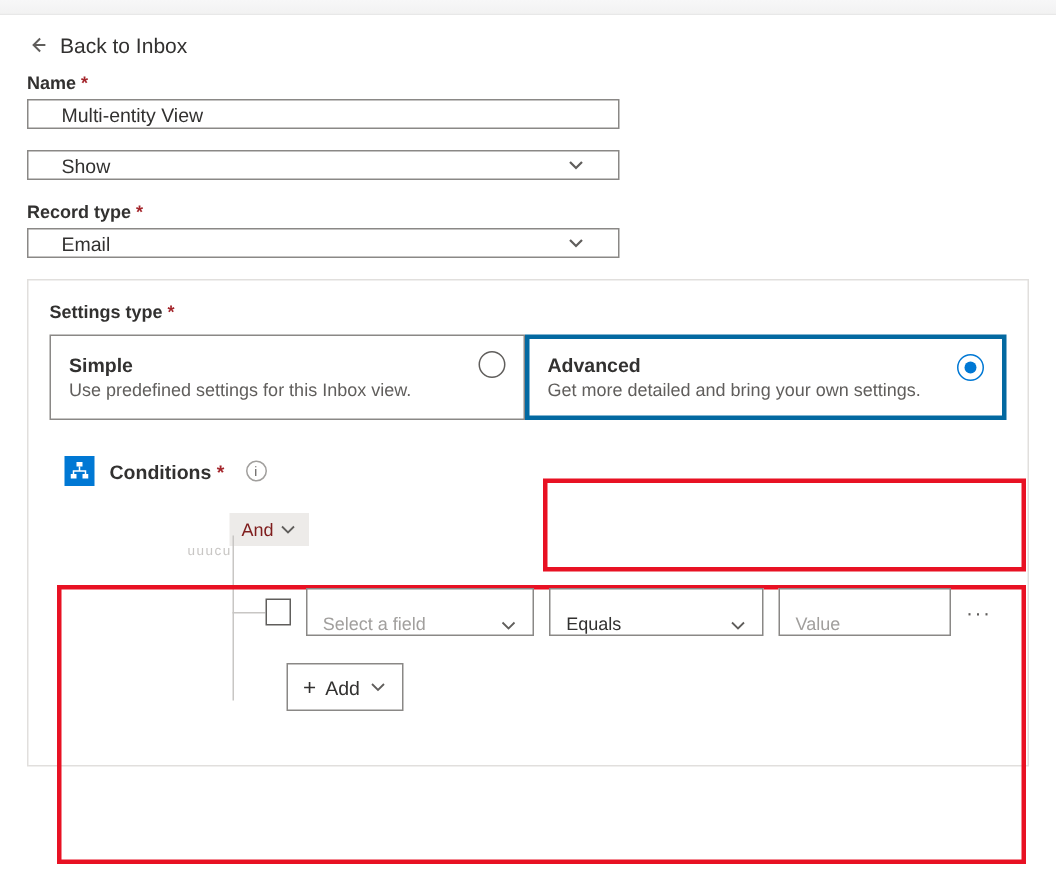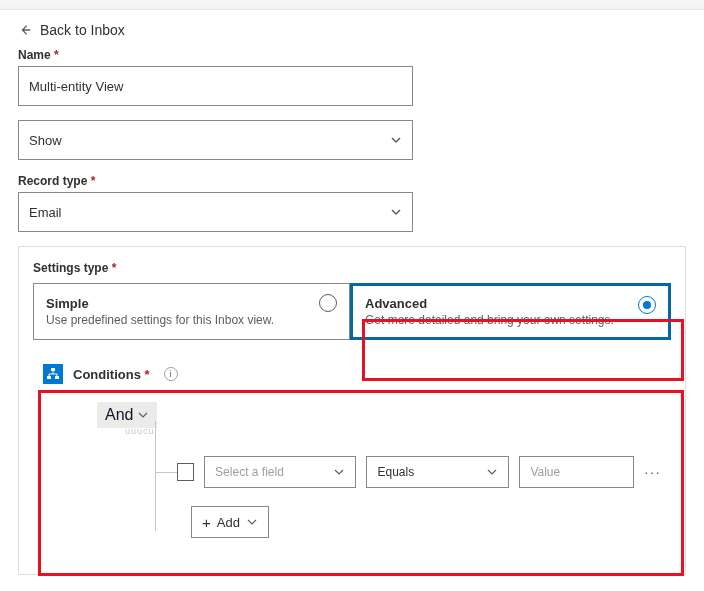--- a/index.html
+++ b/index.html
@@ -5,21 +5,21 @@
   * { box-sizing: border-box; margin: 0; padding: 0; font-family: "Segoe UI", -apple-system, BlinkMacSystemFont, sans-serif; }
   body { background: #fff; width: 704px; height: 591px; overflow: hidden; position: relative; }
   .topbar { background: linear-gradient(#f7f7f8,#f2f2f2); height: 10px; width: 100%; border-bottom: 1px solid #e8e8e8; }
   .page { padding: 12px 18px 18px 18px; }
   .back-link { display: inline-flex; align-items: center; gap: 8px; color: #323130; font-size: 14px; text-decoration: none; cursor: pointer; margin-bottom: 10px; }
   .back-link svg { width: 14px; height: 14px; color: #605e5c; }
   .title { font-size: 20px; font-weight: 600; color: #201f1e; margin-bottom: 4px; }
   .subtext { font-size: 12px; color: #605e5c; margin-bottom: 18px; }
   .req { color: #a4262c; }
   .field-label { font-size: 12px; font-weight: 600; color: #323130; margin-bottom: 4px; display: block; }
-  .text-input, .sel { width: 395px; height: 40px; border: 1px solid #8a8886; padding: 0 10px; font-size: 13px; color: #323130; background: #fff; display: flex; align-items: center; justify-content: space-between; }
+  .text-input, .sel { width: 395px; height: 20px; border: 1px solid #8a8886; padding: 0 22px; font-size: 13px; color: #323130; background: #fff; display: flex; align-items: center; justify-content: space-between; }
   .sel { cursor: pointer; }
   .field-group { margin-bottom: 14px; }
   .chev { width: 12px; height: 12px; color: #605e5c; }
   .panel { border: 1px solid #e1dfdd; padding: 14px 14px 18px 14px; margin-top: 4px; }
   .settings-label { font-size: 12px; font-weight: 600; color: #323130; margin-bottom: 8px; display: block; }
   .radio-row { display: flex; gap: 0; }
   .radio-card { flex: 1; border: 1px solid #8a8886; padding: 10px 12px; display: flex; flex-direction: column; justify-content: center; position: relative; min-height: 50px; cursor: pointer; }
   .radio-card.selected { border: 3px solid #0369a1; }
   .radio-card + .radio-card { margin-left: 0; }
   .radio-title { font-size: 13px; font-weight: 600; color: #323130; margin-bottom: 2px; }
@@ -29,27 +29,27 @@
   .radio-circle.on::after { content: ""; position: absolute; left: 4px; top: 4px; width: 8px; height: 8px; border-radius: 50%; background: #0078d4; }
   .highlight-red { border: 3px solid #e81123; position: absolute; pointer-events: none; }
   .hl1 { left: 362px; top: 319px; width: 322px; height: 62px; }
   .hl2 { left: 38px; top: 390px; width: 646px; height: 186px; }
   .conditions-box { margin-top: 14px; padding: 10px 10px 18px 10px; }
   .cond-header { display: flex; align-items: center; gap: 10px; margin-bottom: 18px; }
   .cond-icon { width: 20px; height: 20px; background: #0078d4; display: flex; align-items: center; justify-content: center; color: #fff; }
   .cond-icon svg { width: 12px; height: 12px; }
   .cond-title { font-size: 13px; font-weight: 600; color: #323130; }
   .info-icon { width: 14px; height: 14px; border: 1px solid #a19f9d; border-radius: 50%; display: inline-flex; align-items: center; justify-content: center; font-size: 9px; color: #605e5c; margin-left: 4px; }
-  .logic-pill { display: inline-flex; align-items: center; gap: 4px; background: #edebe9; padding: 4px 8px; font-size: 16px; color: #0f172a; margin-left: 54px; cursor: pointer; }
+  .logic-pill { display: inline-flex; align-items: center; gap: 4px; background: #edebe9; padding: 4px 8px; font-size: 12px; color: #7f1d1d; margin-left: 110px; cursor: pointer; }
   .tree-stub { margin-left: 82px; font-size: 9px; color: #c8c6c4; letter-spacing: 1px; margin-top: -2px; }
   .cond-row { display: flex; align-items: center; gap: 10px; margin-left: 82px; margin-top: 20px; position: relative; }
   .cond-row::before { content: ""; position: absolute; left: 30px; top: -35px; width: 1px; height: 110px; background: #c8c6c4; }
   .cond-row::after { content: ""; position: absolute; left: 30px; top: 16px; width: 22px; height: 1px; background: #c8c6c4; }
   .cond-checkbox { width: 18px; height: 18px; border: 1px solid #605e5c; background: #fff; cursor: pointer; margin-left: 52px; z-index: 1; }
-  .cond-sel { height: 32px; border: 1px solid #8a8886; padding: 0 10px; font-size: 12px; color: #605e5c; display: flex; align-items: center; justify-content: space-between; background: #fff; cursor: pointer; z-index: 1; }
+  .cond-sel { height: 32px; border: 1px solid #8a8886; padding: 0 10px; font-size: 12px; color: #605e5c; display: flex; align-items: flex-end; justify-content: space-between; background: #fff; cursor: pointer; z-index: 1; }
   .sel-field { width: 160px; color: #a19f9d; }
   .sel-op { width: 150px; color: #323130; }
   .sel-val { width: 120px; color: #a19f9d; }
   .more-btn { font-size: 14px; color: #605e5c; letter-spacing: 1px; cursor: pointer; }
   .add-btn { display: inline-flex; align-items: center; gap: 6px; border: 1px solid #8a8886; height: 32px; padding: 0 10px; font-size: 13px; color: #323130; margin-left: 148px; margin-top: 18px; background: #fff; cursor: pointer; position: relative; z-index: 1; }
   .plus { font-size: 15px; line-height: 1; }
 </style>
 </head>
 <body>
 

